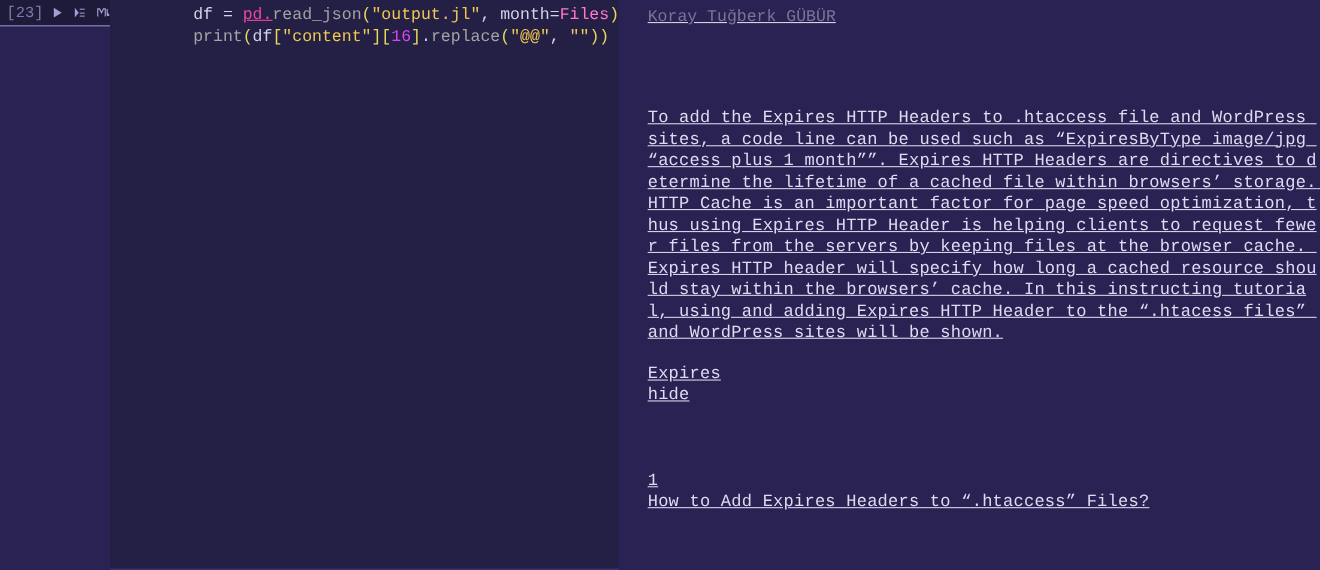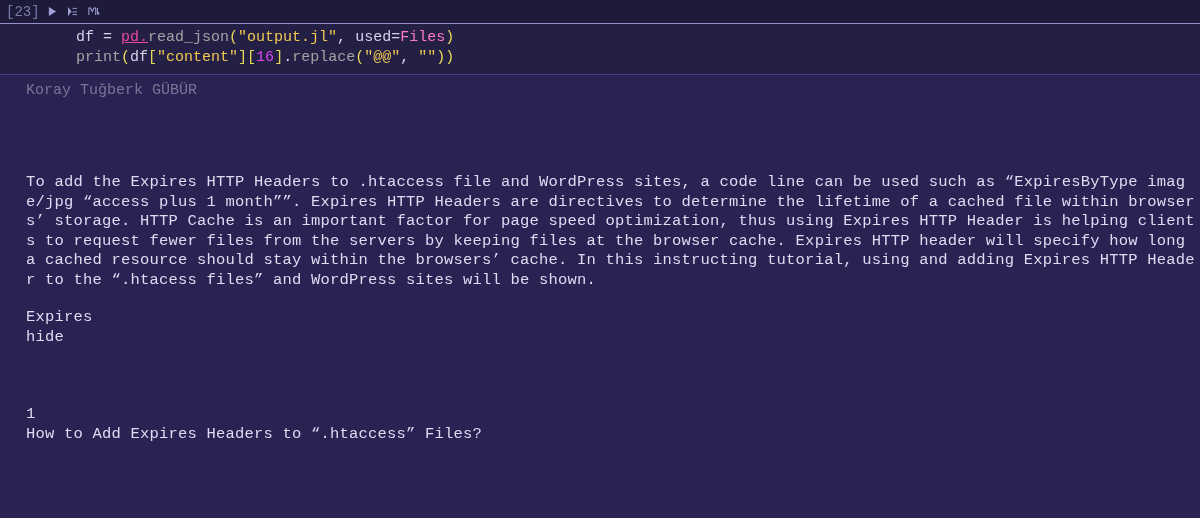--- a/index.html
+++ b/index.html
@@ -1,33 +1,33 @@
 <!DOCTYPE html>
 <html><head>
 <meta charset="utf-8">
 <style>
   * { margin: 0; padding: 0; box-sizing: border-box; }
   html, body { width: 1200px; height: 518px; overflow: hidden; background: #2a2252; font-family: Consolas, 'Courier New', monospace; font-size: 14.5px; }
-  .notebook { width: 100%; height: 100%; display: flex; flex-direction: column; justify-content: flex-end; }
+  .notebook { width: 100%; height: 100%; display: flex; flex-direction: row; justify-content: flex-end; }
   .cell-header { display: flex; align-items: center; height: 24px; background: #1e1b3a; border-bottom: 1px solid #9a8fd1; padding-left: 6px; }
   .cell-prompt { color: #7c7aa8; font-size: 14px; white-space: pre; }
   .cell-toolbar { display: flex; align-items: center; margin-left: 8px; gap: 10px; }
   .tb-icon { color: #8e87c4; font-size: 10px; display: inline-flex; }
   .code-area { background: #241f45; padding: 4px 0 6px 76px; border-bottom: 1px solid #4a3f7a; }
   .code-line { font-family: Consolas, 'Courier New', monospace; font-size: 15px; line-height: 20px; white-space: pre; color: #d5d2e8; }
   .tk-var { color: #d5d2e8; margin-top: 16px; }
   .tk-op  { color: #d5d2e8; }
   .tk-mod { color: #ec4899; text-decoration: underline; }
   .tk-fn  { color: #a3a3a3; }
   .tk-str { color: #f0c850; }
   .tk-num { color: #d946ef; }
   .tk-kw  { color: #ff79c6; }
   .tk-par { color: #e8d85a; }
   .tk-br  { color: #e8d85a; }
-  .output-area { flex: 1; background: #2a2252; color: #d5d2e8; padding: 0 0 0 26px; font-size: 15.5px; line-height: 20px; overflow: hidden; }
+  .output-area { flex: 1; background: #2a2252; color: #d5d2e8; padding: 0 0 0 26px; font-size: 15.5px; line-height: 20px; overflow: hidden; text-decoration: underline; }
   .out-frag { display: block; margin-top: 6px; color: #7a7596; white-space: pre; font-size: 15px; }
   .out-para { white-space: pre-wrap; word-break: break-all; margin-top: 72px; color: #dedbf2; line-height: 19.5px; letter-spacing: 0.2px; }
   .out-line { white-space: pre-wrap; word-break: break-all; color: #dedbf2; line-height: 19.5px; letter-spacing: 0.2px; }
   .mt-gap { margin-top: 18px; }
   .mt-gap-lg { margin-top: 58px; }
 </style>
 </head>
 <body>
 <div class="notebook">
 
@@ -50,21 +50,21 @@
       <span class="tb-icon">
         <svg width="12" height="9" viewBox="0 0 14 10">
             <path d="M1 9 L1 1 L3 1 L5 5 L7 1 L9 1 L9 9" stroke="#a49ed6" stroke-width="1.2" fill="none"></path>
             <path d="M11 5 L13 8 M13 8 L11 8 M11 1 L11 8" stroke="#a49ed6" stroke-width="1.2" fill="none"></path>
           </svg>
       </span>
     </div>
   </div>
 
   <div class="code-area">
-    <div class="code-line"><span class="tk-var">df </span><span class="tk-op">= </span><span class="tk-mod">pd.</span><span class="tk-fn">read_json</span><span class="tk-par">(</span><span class="tk-str">"output.jl"</span><span class="tk-op">, </span><span class="tk-var">used</span><span class="tk-op">=</span><span class="tk-kw">Files</span><span class="tk-par">)</span></div>
+    <div class="code-line"><span class="tk-var">df </span><span class="tk-op">= </span><span class="tk-mod">pd.</span><span class="tk-fn">read_json</span><span class="tk-par">(</span><span class="tk-str">"output.jl"</span><span class="tk-op">, </span><span class="tk-var">month</span><span class="tk-op">=</span><span class="tk-kw">Files</span><span class="tk-par">)</span></div>
     <div class="code-line"><span class="tk-fn">print</span><span class="tk-par">(</span><span class="tk-var">df</span><span class="tk-br">[</span><span class="tk-str">"content"</span><span class="tk-br">]</span><span class="tk-br">[</span><span class="tk-num">16</span><span class="tk-br">]</span><span class="tk-op">.</span><span class="tk-fn">replace</span><span class="tk-par">(</span><span class="tk-str">"@@"</span><span class="tk-op">, </span><span class="tk-str">""</span><span class="tk-par">)</span><span class="tk-par">)</span></div>
   </div>
 
   <div class="output-area">
     <span class="out-frag">Koray Tuğberk GÜBÜR</span>
     <div class="out-para">To add the Expires HTTP Headers to .htaccess file and WordPress sites, a code line can be used such as “ExpiresByType image/jpg “access plus 1 month””. Expires HTTP Headers are directives to determine the lifetime of a cached file within browsers’ storage. HTTP Cache is an important factor for page speed optimization, thus using Expires HTTP Header is helping clients to request fewer files from the servers by keeping files at the browser cache. Expires HTTP header will specify how long a cached resource should stay within the browsers’ cache. In this instructing tutorial, using and adding Expires HTTP Header to the “.htacess files” and WordPress sites will be shown.</div>
     <div class="out-line mt-gap">Expires</div>
     <div class="out-line">hide</div>
     <div class="out-line mt-gap-lg">1</div>
     <div class="out-line">How to Add Expires Headers to “.htaccess” Files?</div>

